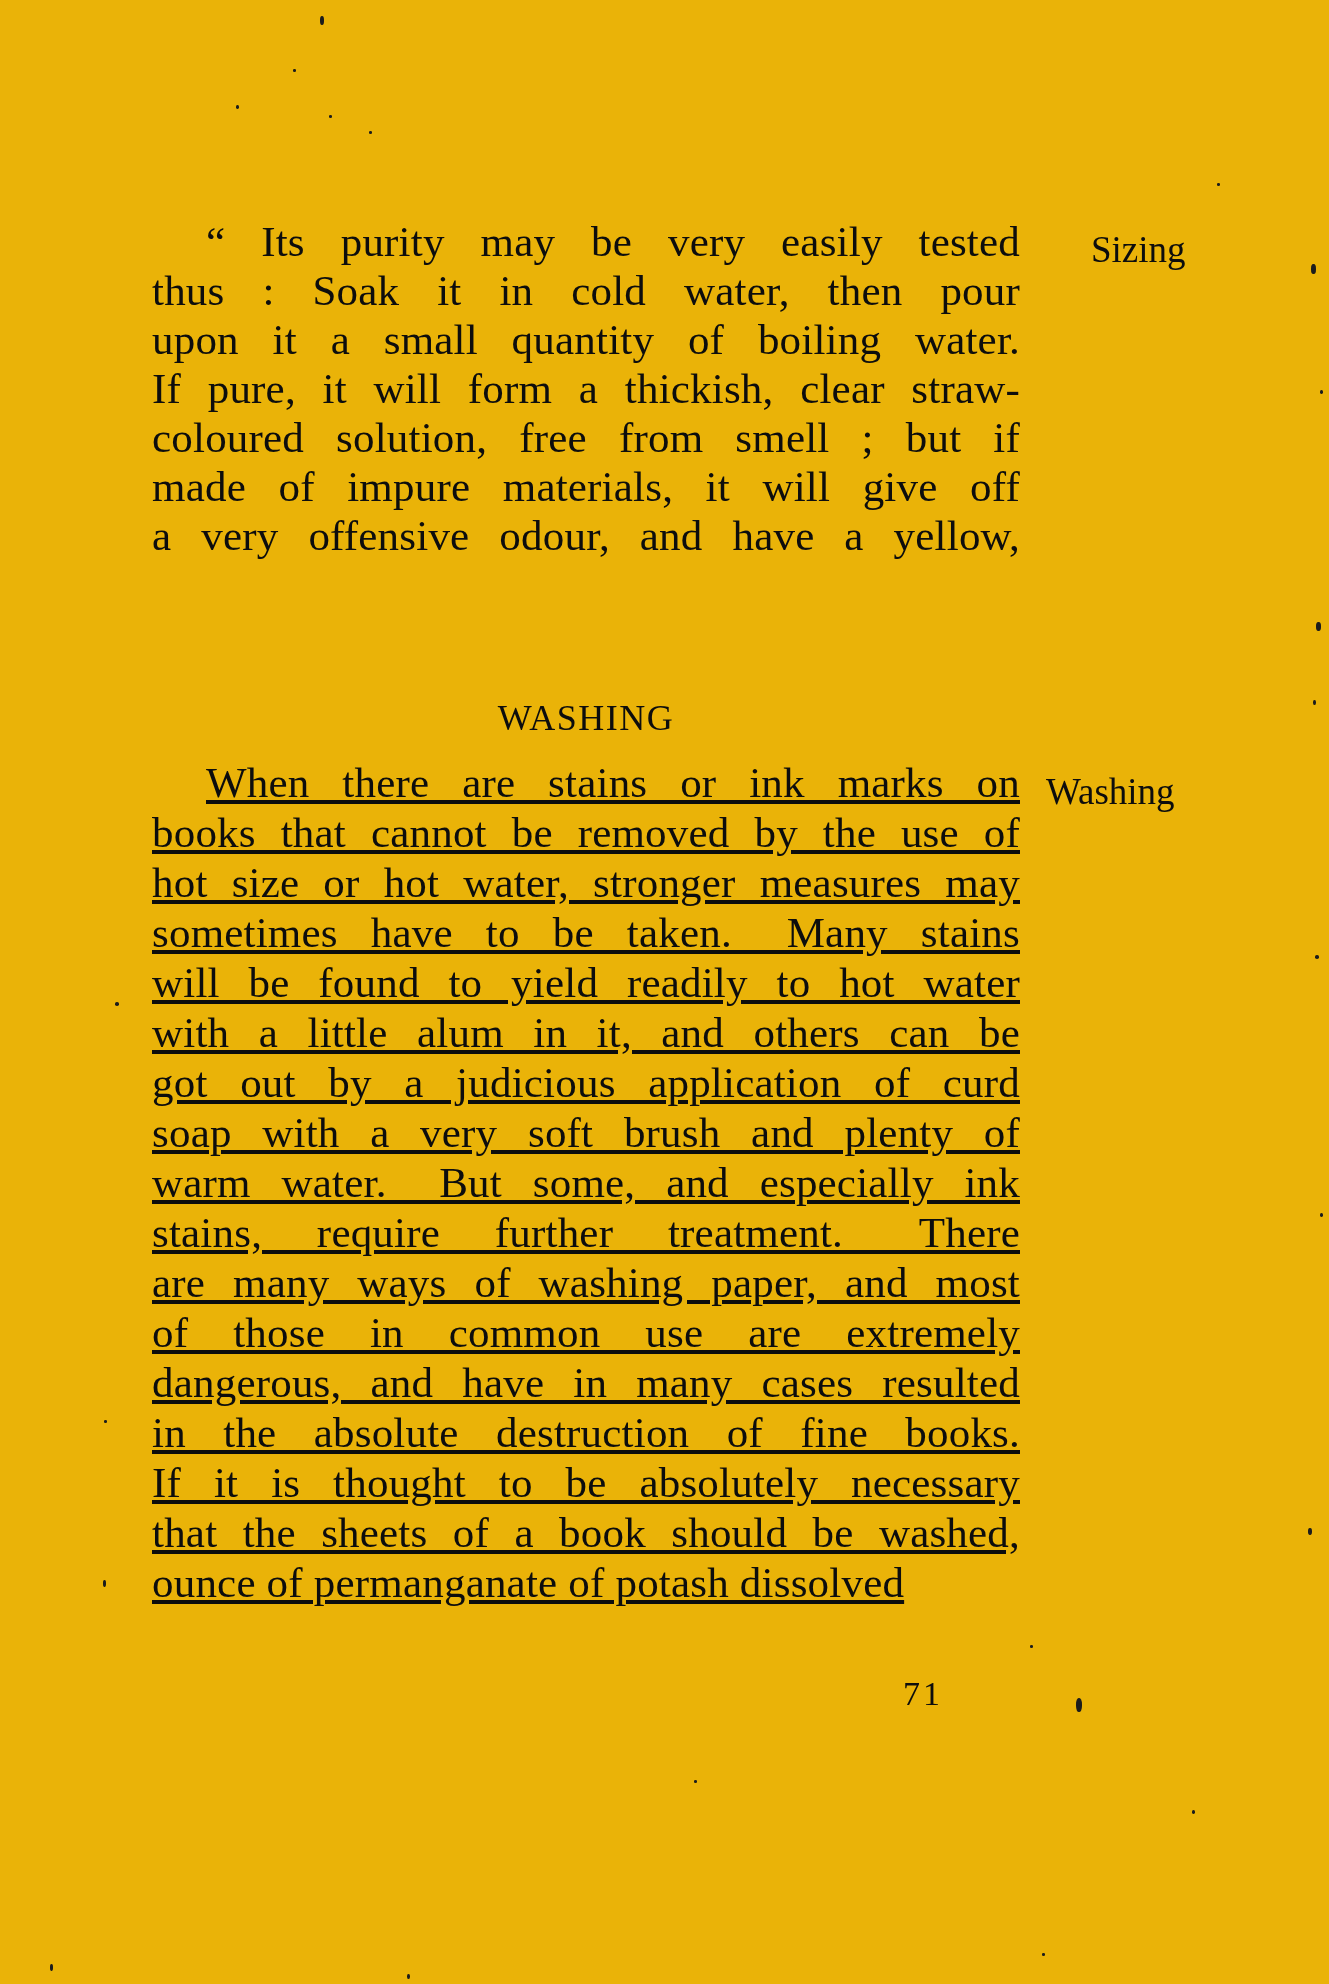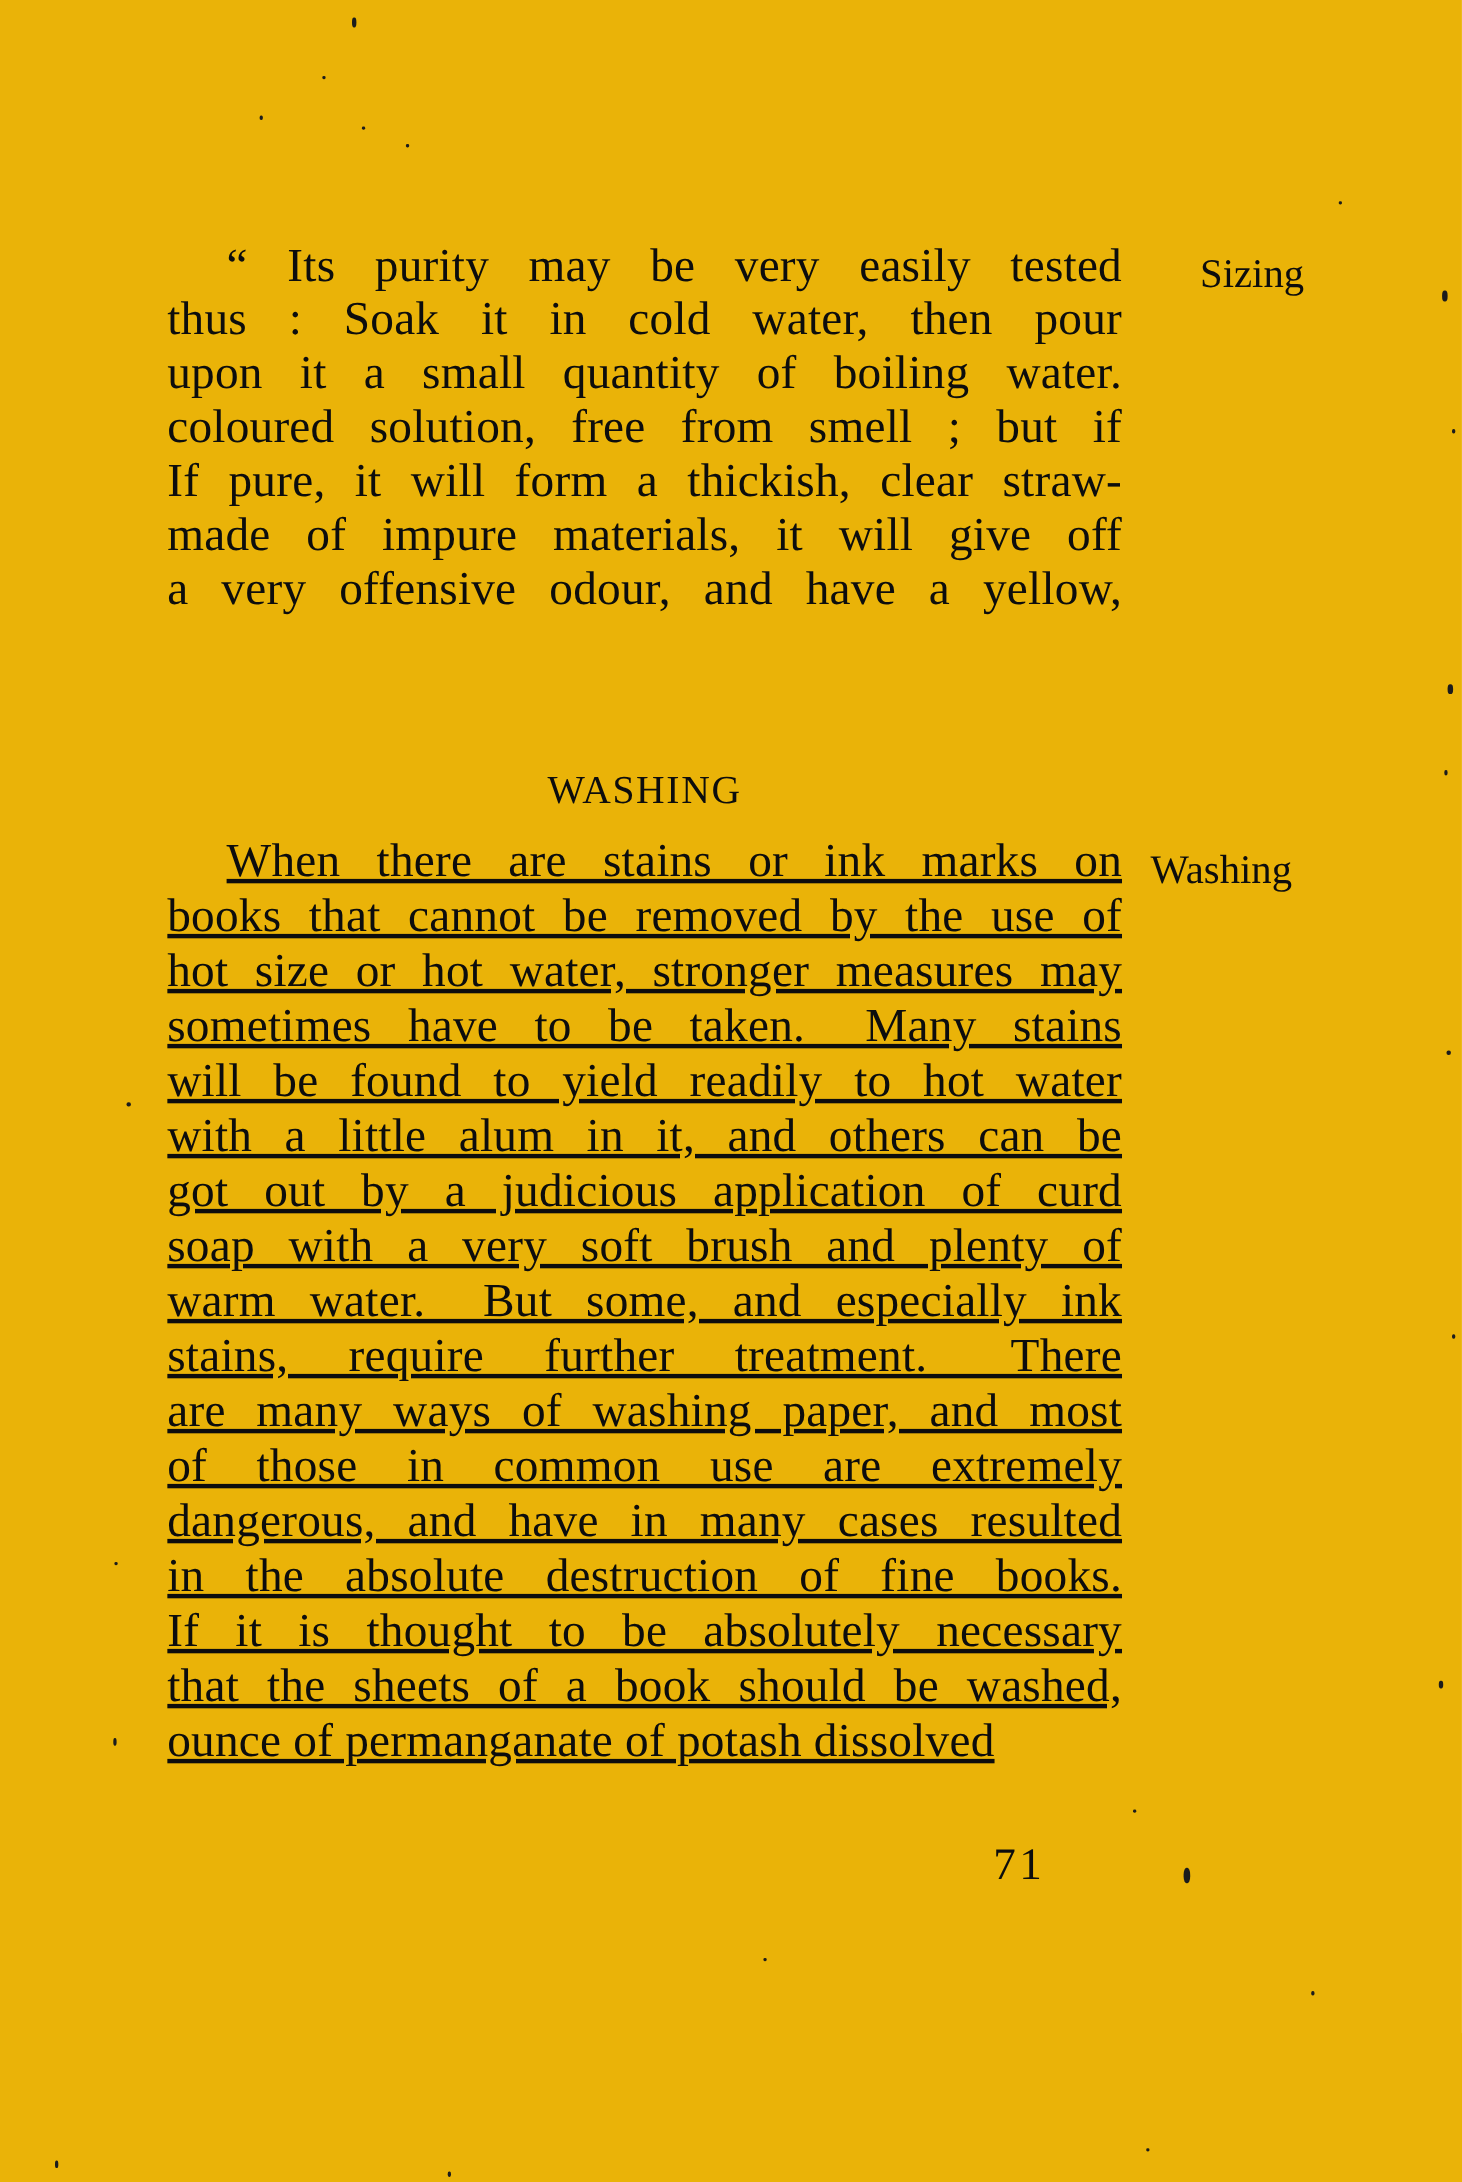--- a/index.html
+++ b/index.html
@@ -48,39 +48,39 @@
     line-height:44px;
     white-space:nowrap;
     text-align:right;
   }
   .note-sizing  { left:1091px; top:228px; }
   .note-washing { left:1046px; top:770px; }
 
   
   .page-number {
     position:absolute; left:903px; top:1671px;
-    font-size:41px; line-height:46px; letter-spacing:3px;
+    font-size:34px; line-height:46px; letter-spacing:3px;
   }
 
   
   .speck { position:absolute; background:#1c1c1c; border-radius:45%; }
 </style>
 </head>
 <body>
 
 <div class="page">
 
   <main class="column">
 
     <section class="para p1">
       <div class="pline j indent">“ Its purity may be very easily tested</div>
       <div class="pline j">thus : Soak it in cold water, then pour</div>
       <div class="pline j">upon it a small quantity of boiling water.</div>
+      <div class="pline j">If pure, it will form a thickish, clear straw-</div>
       <div class="pline j">coloured solution, free from smell ; but if</div>
-      <div class="pline j">If pure, it will form a thickish, clear straw-</div>
       <div class="pline j">made of impure materials, it will give off</div>
       <div class="pline j">a very offensive odour, and have a yellow,</div>
     </section>
 
     <h2 class="heading">WASHING</h2>
 
     <section class="para p2">
       <div class="pline j indent">When there are stains or ink marks on</div>
       <div class="pline j">books that cannot be removed by the use of</div>
       <div class="pline j">hot size or hot water, stronger measures may</div>

